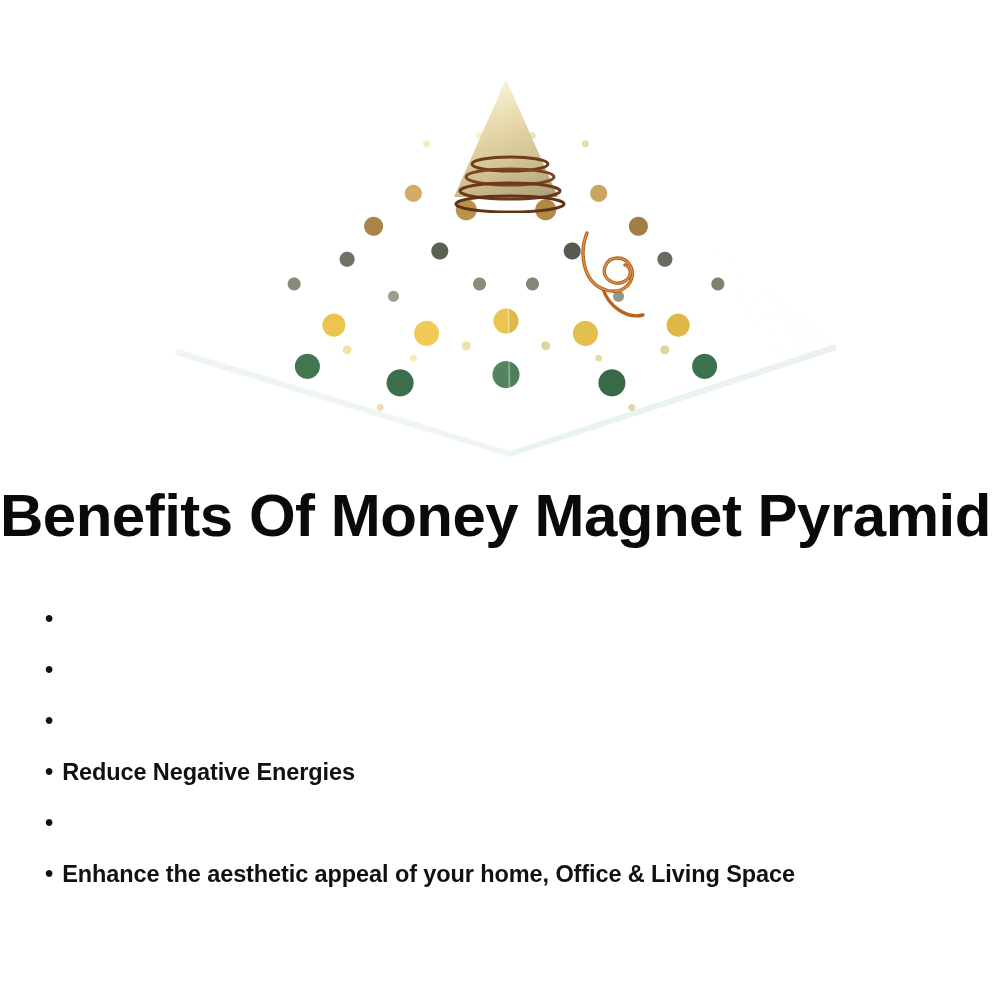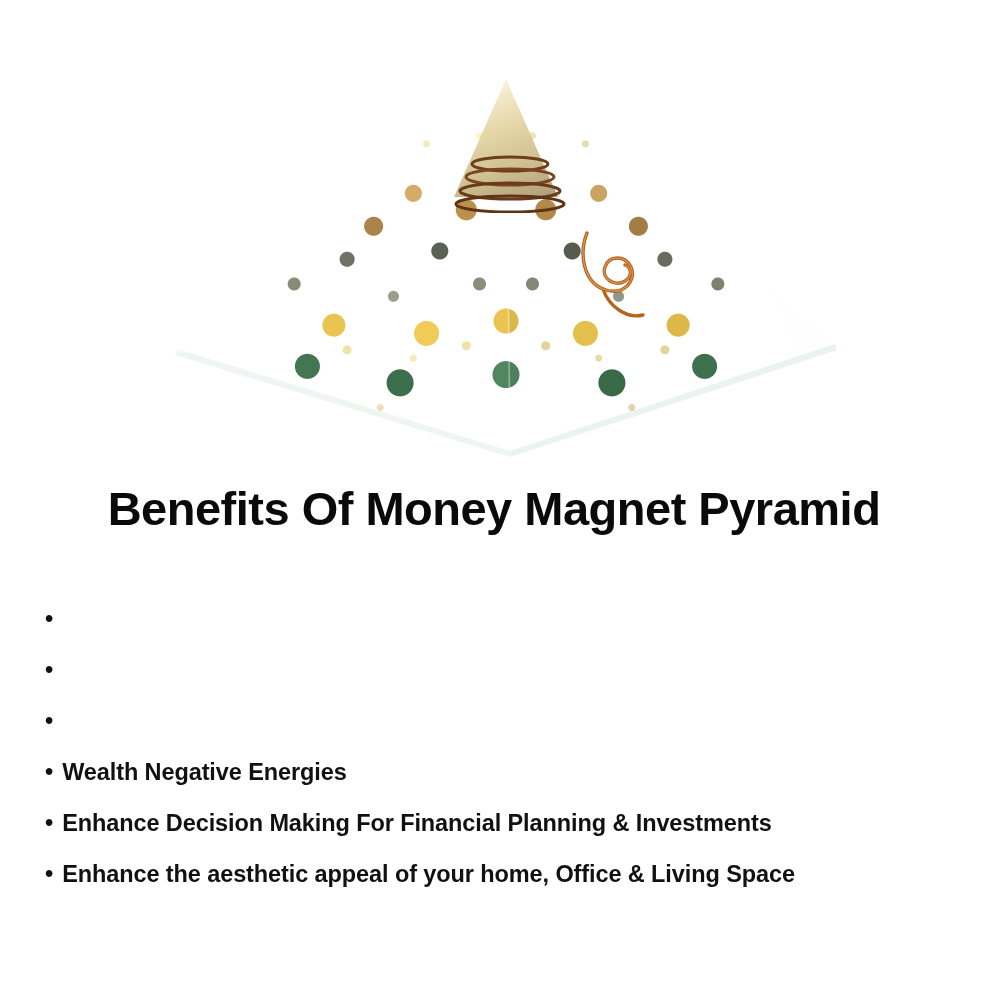--- a/index.html
+++ b/index.html
@@ -166,24 +166,24 @@
   
   #bevel {
     position:absolute;
     left:0; top:0; width:662px; height:412px;
     pointer-events:none;
   }
 
   
   #benefits-heading {
     position:absolute;
-    left:16px; top:484px;
+    left:0; top:484px;
     width:956px;
     text-align:center;
-    font-size:47px;
+    font-size:60px;
     font-weight:bold;
     letter-spacing:-0.5px;
     color:#0a0a0a;
     line-height:1.05;
     white-space:nowrap;
   }
   #benefits-list {
     position:absolute;
     left:45px; top:594px;
     width:920px;
@@ -276,25 +276,24 @@
       <span class="bullet-dot">•</span>
     </li>
     <li>
       <span class="bullet-dot">•</span>
     </li>
     <li>
       <span class="bullet-dot">•</span>
     </li>
     <li>
       <span class="bullet-dot">•</span>
-      <span class="bullet-text">Wealth Negative Energies</span>
-    </li>
-    <li>
-      <span class="bullet-dot">•</span>
-      <span class="bullet-text">Enhance Decision Making For Financial Planning &amp; Investments</span>
+      <span class="bullet-text">Reduce Negative Energies</span>
+    </li>
+    <li>
+      <span class="bullet-dot">•</span>
     </li>
     <li>
       <span class="bullet-dot">•</span>
       <span class="bullet-text">Enhance the aesthetic appeal of your home, Office &amp; Living Space</span>
     </li>
   </ul>
 
 </div>
 
 </body></html>

